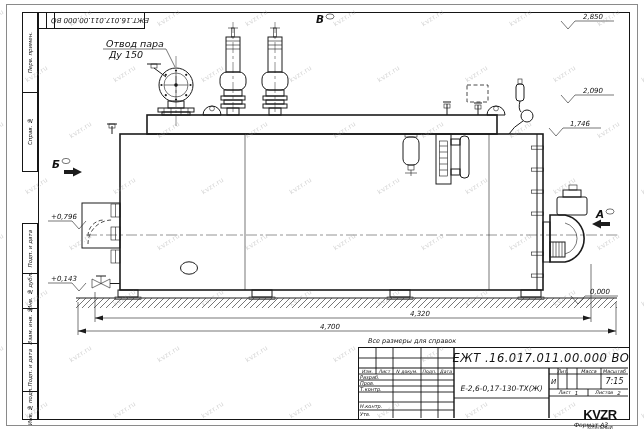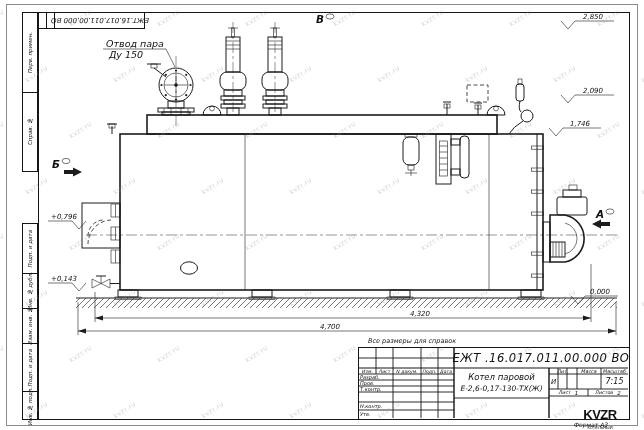--- a/index.html
+++ b/index.html
@@ -346,21 +346,20 @@
         <line x1="0" y1="44" x2="95" y2="44"></line>
         <line x1="0" y1="54" x2="95" y2="54"></line>
         <line x1="0" y1="62" x2="95" y2="62"></line>
         <line x1="190" y1="26" x2="269" y2="26"></line>
         <line x1="190" y1="41" x2="269" y2="41"></line>
         <line x1="190" y1="48" x2="269" y2="48"></line>
         <line x1="95" y1="50" x2="190" y2="50"></line>
       </g>
     </svg>
     <div class="cell" style="left:95px;top:0;width:174px;height:20px;font:italic 11.5px 'DejaVu Sans',sans-serif;letter-spacing:.5px;">ЕЖТ .16.017.011.00.000  ВО</div>
-    <div class="cell" style="left:95px;top:22px;width:95px;height:13px;font:italic 8.5px 'DejaVu Sans',sans-serif;">Котел паровой</div>
     <div class="cell" style="left:95px;top:34px;width:95px;height:13px;font:italic 7.5px 'DejaVu Sans',sans-serif;">Е-2,6-0,17-130-ТХ(Ж)</div>
     <div class="cell" style="left:0;top:20px;width:17px;height:6px;font:italic 4.6px 'DejaVu Sans',sans-serif;">Изм.</div>
     <div class="cell" style="left:17px;top:20px;width:17px;height:6px;font:italic 4.6px 'DejaVu Sans',sans-serif;">Лист</div>
     <div class="cell" style="left:34px;top:20px;width:28px;height:6px;font:italic 4.6px 'DejaVu Sans',sans-serif;">N докум.</div>
     <div class="cell" style="left:62px;top:20px;width:17px;height:6px;font:italic 4.6px 'DejaVu Sans',sans-serif;">Подп.</div>
     <div class="cell" style="left:79px;top:20px;width:16px;height:6px;font:italic 4.6px 'DejaVu Sans',sans-serif;">Дата</div>
     <div class="cell" style="left:1px;top:26px;width:32px;height:6px;justify-content:flex-start;font:italic 5px 'DejaVu Sans',sans-serif;">Разраб.</div>
     <div class="cell" style="left:1px;top:32px;width:32px;height:6px;justify-content:flex-start;font:italic 5px 'DejaVu Sans',sans-serif;">Пров.</div>
     <div class="cell" style="left:1px;top:38px;width:32px;height:6px;justify-content:flex-start;font:italic 5px 'DejaVu Sans',sans-serif;">Т.контр.</div>
     <div class="cell" style="left:1px;top:54px;width:32px;height:8px;justify-content:flex-start;font:italic 5px 'DejaVu Sans',sans-serif;">Н.контр.</div>

